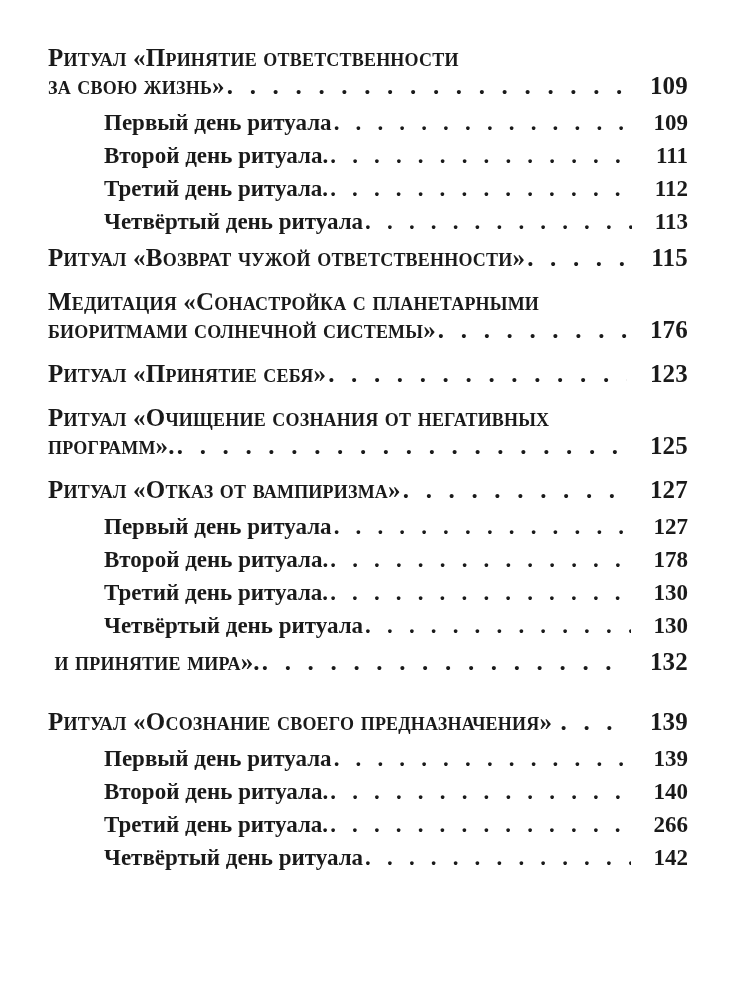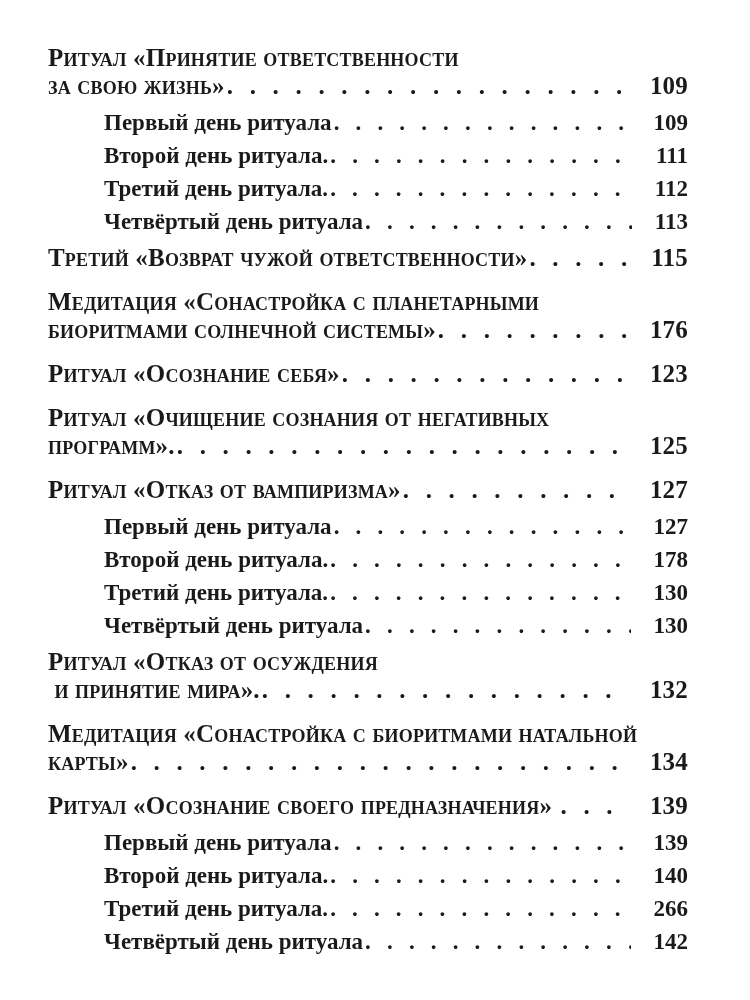--- a/index.html
+++ b/index.html
@@ -59,40 +59,40 @@
     <div class="row">
         <span class="text">Четвёртый день ритуала</span>
         <span class="dots"></span>
         <span class="page">113</span>
       </div>
   </div>
   <div class="gap-s"></div>
 
   <div class="entry main">
     <div class="row">
-      <span class="text">Третий «Возврат чужой ответственности»</span>
+      <span class="text">Ритуал «Возврат чужой ответственности»</span>
       <span class="dots"></span>
       <span class="page">115</span>
     </div>
   </div>
   <div class="gap-m"></div>
 
   <div class="entry main">
     <span class="line">Медитация «Сонастройка с планетарными</span>
     <div class="row">
       <span class="text">биоритмами солнечной системы»</span>
       <span class="dots"></span>
       <span class="page">176</span>
     </div>
   </div>
   <div class="gap-m"></div>
 
   <div class="entry main">
     <div class="row">
-      <span class="text">Ритуал «Осознание себя»</span>
+      <span class="text">Ритуал «Принятие себя»</span>
       <span class="dots"></span>
       <span class="page">123</span>
     </div>
   </div>
   <div class="gap-m"></div>
 
   <div class="entry main">
     <span class="line">Ритуал «Очищение сознания от негативных</span>
     <div class="row">
       <span class="text">программ».</span>
@@ -134,37 +134,28 @@
   <div class="entry sub">
     <div class="row">
         <span class="text">Четвёртый день ритуала</span>
         <span class="dots"></span>
         <span class="page">130</span>
       </div>
   </div>
   <div class="gap-s"></div>
 
   <div class="entry main">
-    <span class="line">Ритуал «Отказ от осуждения</span>
     <div class="row">
       <span class="text" style="white-space:pre"> и принятие мира».</span>
       <span class="dots"></span>
       <span class="page">132</span>
     </div>
   </div>
   <div class="gap-m"></div>
 
-  <div class="entry main">
-    <span class="line">Медитация «Сонастройка с биоритмами натальной</span>
-    <div class="row">
-      <span class="text">карты»</span>
-      <span class="dots"></span>
-      <span class="page">134</span>
-    </div>
-  </div>
   <div class="gap-m"></div>
 
   <div class="entry main">
     <div class="row">
       <span class="text" style="white-space:pre">Ритуал «Осознание своего предназначения» </span>
       <span class="dots"></span>
       <span class="page">139</span>
     </div>
   </div>
   <div class="gap-s"></div>

